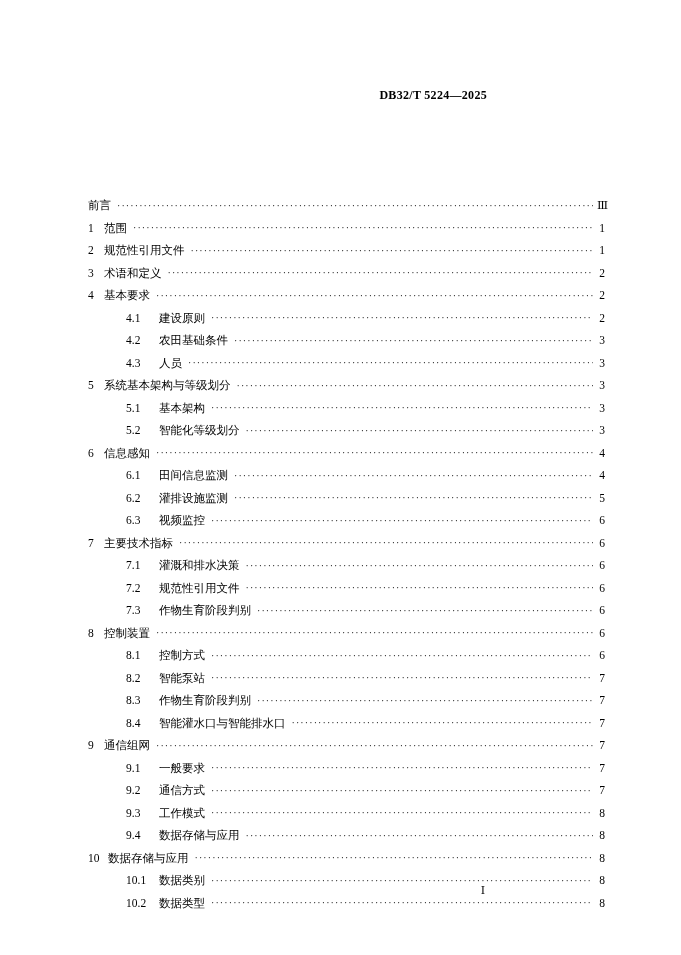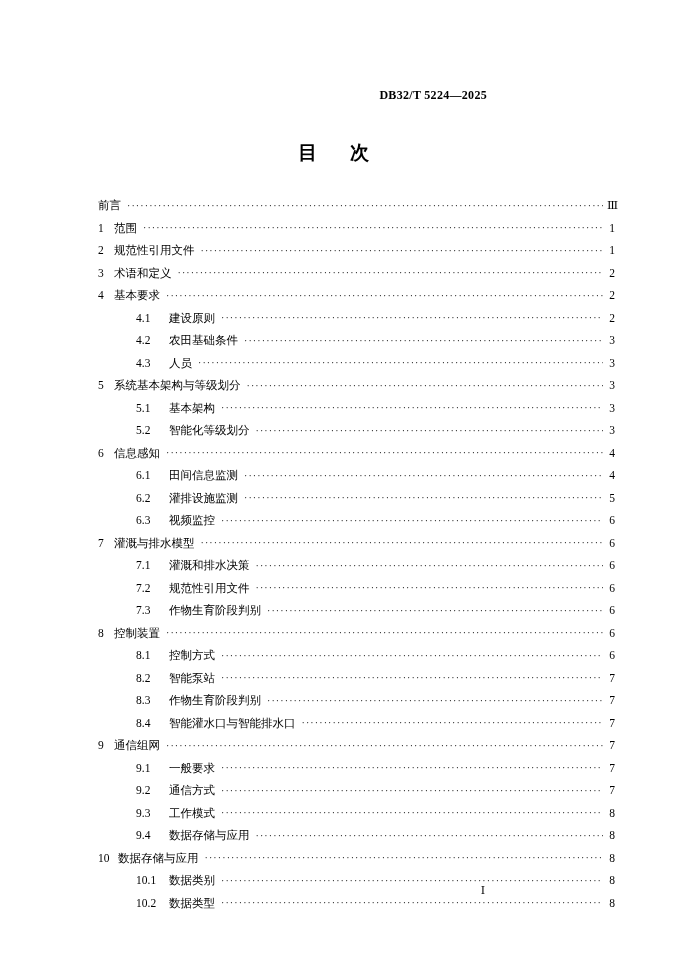--- a/index.html
+++ b/index.html
@@ -40,21 +40,20 @@
     font-size: 19px;
     font-weight: bold;
     letter-spacing: 14px;
     color: #000;
   }
   .toc {
     position: absolute;
     top: 200px;
     left: 88px;
     width: 517px;
-    margin-left: 10px;
   }
   .toc-row {
     display: flex;
     align-items: flex-end;
     font-size: 11.5px;
     line-height: 1;
     color: #000;
     margin-bottom: 11.0px;
     white-space: nowrap;
   }
@@ -96,21 +95,20 @@
     color: #000;
   }
 </style>
 </head>
 <body>
 
 <div class="page">
 
   <div class="std-code">DB32/T 5224—2025</div>
 
-  <div class="toc-title">目    次</div>
 
   <div class="toc">
       <div class="toc-row front">
         <span class="label">前言</span>
         <span class="leader">········································································································································································································</span>
         <span class="pageno">Ⅲ</span>
       </div>
       <div class="toc-row lvl1">
         <span class="num w1">1</span>
         <span class="label">范围</span>
@@ -190,21 +188,21 @@
         <span class="pageno">5</span>
       </div>
       <div class="toc-row lvl2">
         <span class="num w3">6.3</span>
         <span class="label">视频监控</span>
         <span class="leader">········································································································································································································</span>
         <span class="pageno">6</span>
       </div>
       <div class="toc-row lvl1">
         <span class="num w1">7</span>
-        <span class="label">灌溉与排水模型</span>
+        <span class="label">主要技术指标</span>
         <span class="leader">········································································································································································································</span>
         <span class="pageno">6</span>
       </div>
       <div class="toc-row lvl2">
         <span class="num w3">7.1</span>
         <span class="label">灌溉和排水决策</span>
         <span class="leader">········································································································································································································</span>
         <span class="pageno">6</span>
       </div>
       <div class="toc-row lvl2">

